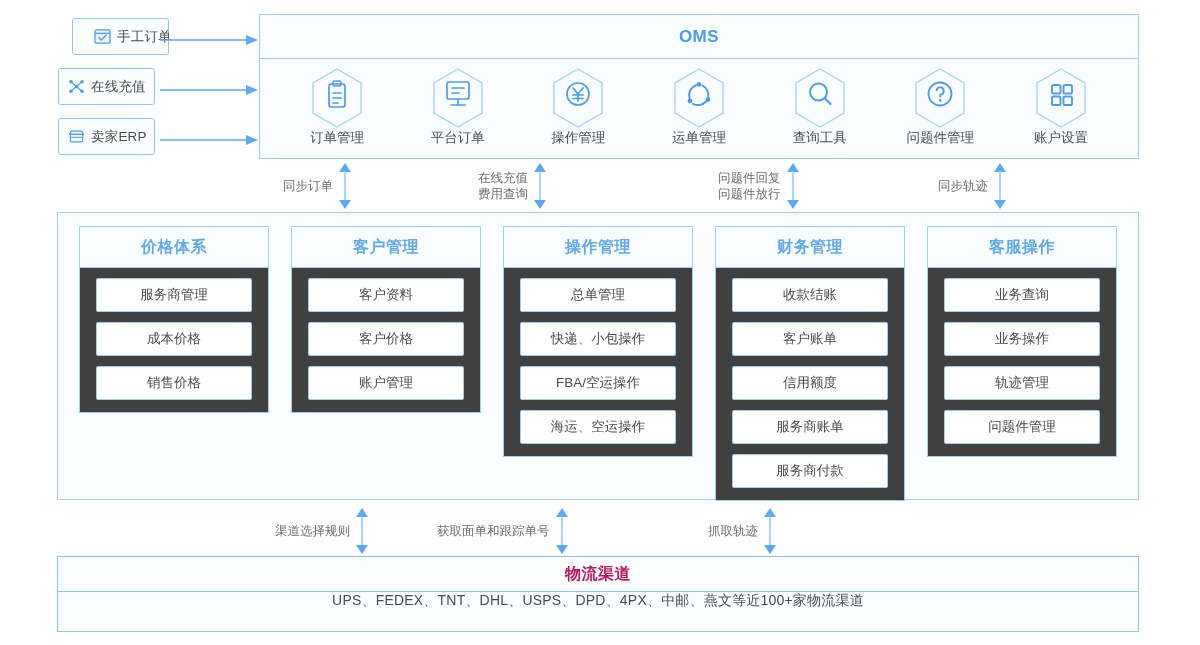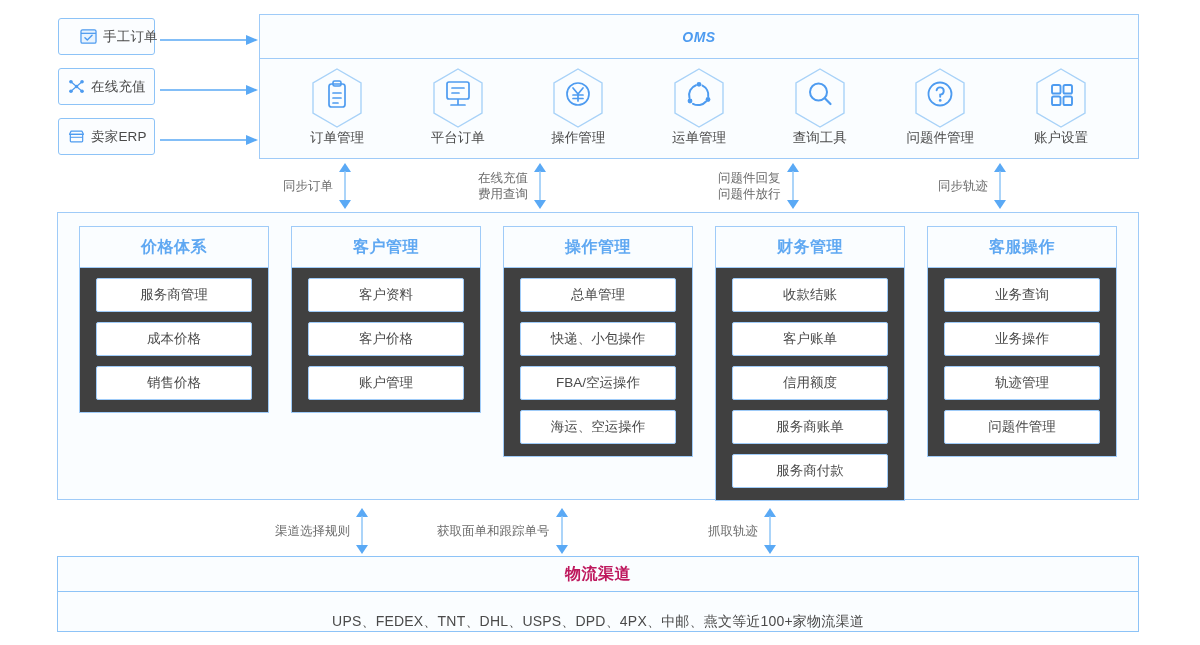--- a/index.html
+++ b/index.html
@@ -37,21 +37,21 @@
     border:1px solid #9fcbf8;
     background:#fafdff;
     box-sizing:border-box;
   }
   #oms-title-bar{
     position:absolute;left:0;top:0;width:100%;height:44px;
     border-bottom:1px solid #9fcbf8;
     box-sizing:border-box;
     display:flex;align-items:center;justify-content:center;
   }
-  #oms-title{font-size:14px;font-weight:bold;color:#4d9bf0;letter-spacing:.5px;font-style:italic;}
+  #oms-title{font-size:17px;font-weight:bold;color:#4d9bf0;letter-spacing:.5px;}
   #oms-modules{
     position:absolute;left:0;top:44px;width:100%;height:100px;
     display:flex;align-items:flex-start;justify-content:space-between;
     padding:8px 22px 0 22px;box-sizing:border-box;
   }
   .mod{width:110px;display:flex;flex-direction:column;align-items:center;}
   .mod .hexwrap{width:56px;height:62px;position:relative;}
   .mod .mlabel{margin-top:0;font-size:13.5px;color:#4a4a4a;white-space:nowrap;}
 
   
@@ -98,30 +98,30 @@
   #bot-panel{
     position:absolute;left:57px;top:556px;width:1082px;height:76px;
     border:1px solid #8dc3f7;background:#fafdff;box-sizing:border-box;
   }
   #bot-head{
     height:35px;border-bottom:1px solid #8dc3f7;
     display:flex;align-items:center;justify-content:center;box-sizing:border-box;
   }
   #bot-head span{font-size:16px;font-weight:bold;color:#be185d;letter-spacing:.5px;}
   #bot-body{
-    height:39px;display:flex;align-items:flex-end;justify-content:center;
+    height:39px;display:flex;align-items:flex-start;justify-content:center;
   }
   #bot-body span{font-size:14px;color:#4a4a4a;letter-spacing:.2px;}
 </style>
 </head>
 <body>
 
 <div id="stage">
 
-  <div class="src-box" style="left:58px;top:18px;padding-left:20px;">
+  <div class="src-box" style="left:72px;top:18px;padding-left:20px;">
     <span class="ic">
       <svg viewBox="0 0 24 24" width="19" height="19">
         <rect x="2.5" y="3.5" width="19" height="17" rx="2" fill="#e8f3fe" stroke="#4d9bf0" stroke-width="1.6"></rect>
         <line x1="2.5" y1="8" x2="21.5" y2="8" stroke="#4d9bf0" stroke-width="1.6"></line>
         <polyline points="7.5,13.5 10.5,16.5 16.5,10.5" fill="none" stroke="#4d9bf0" stroke-width="1.8" stroke-linecap="round" stroke-linejoin="round"></polyline>
       </svg>
     </span>
     <span class="lbl">手工订单</span>
   </div>
 

